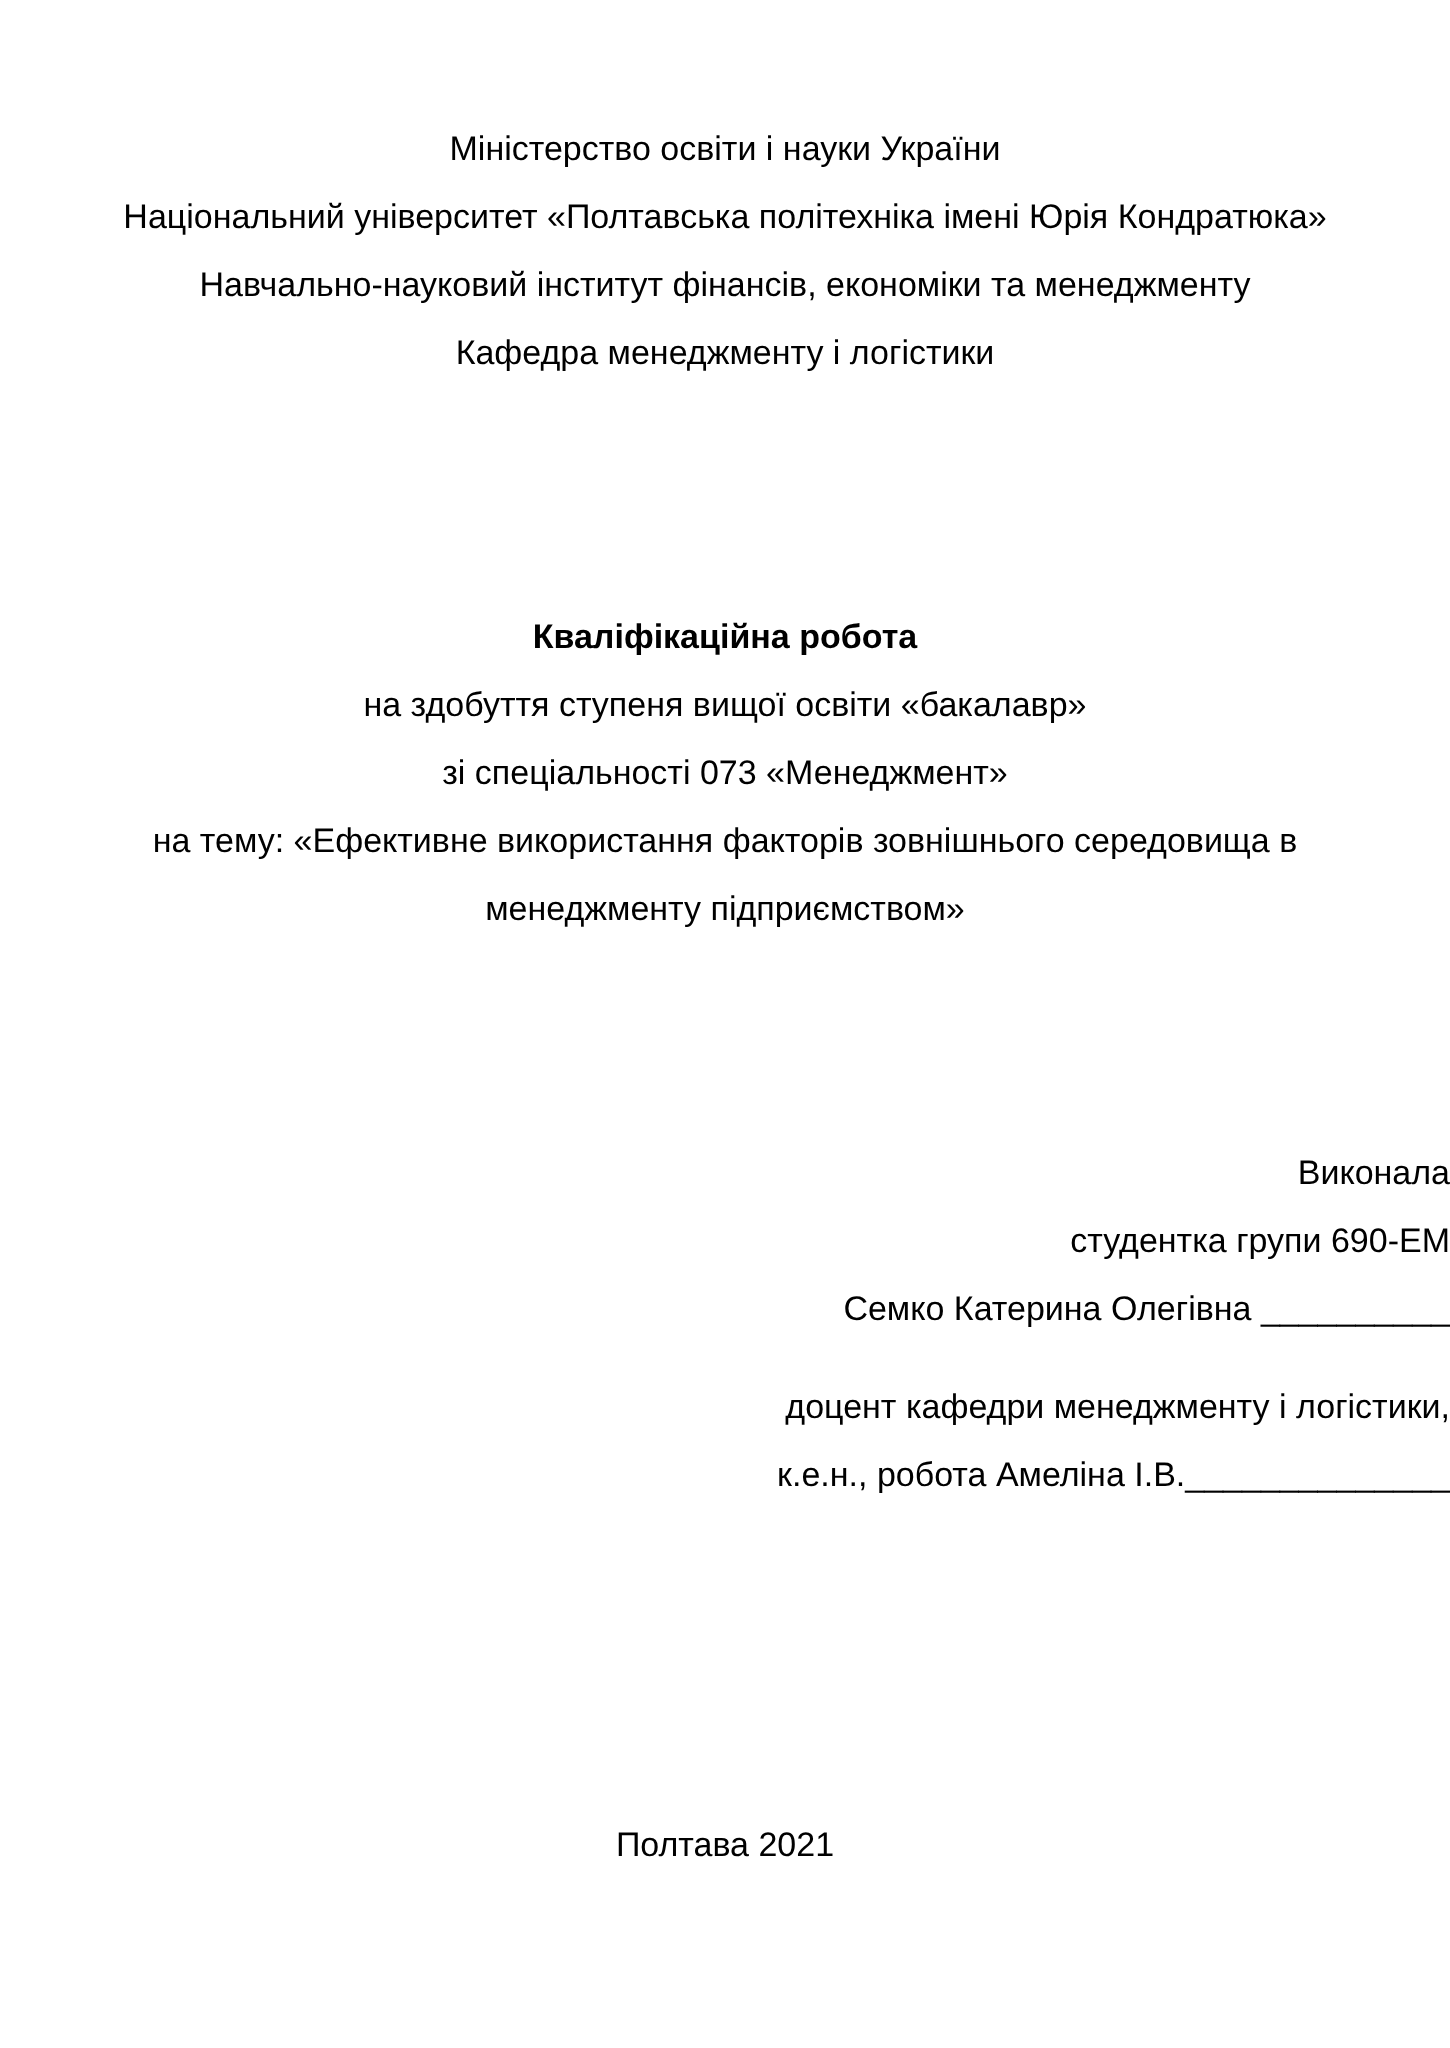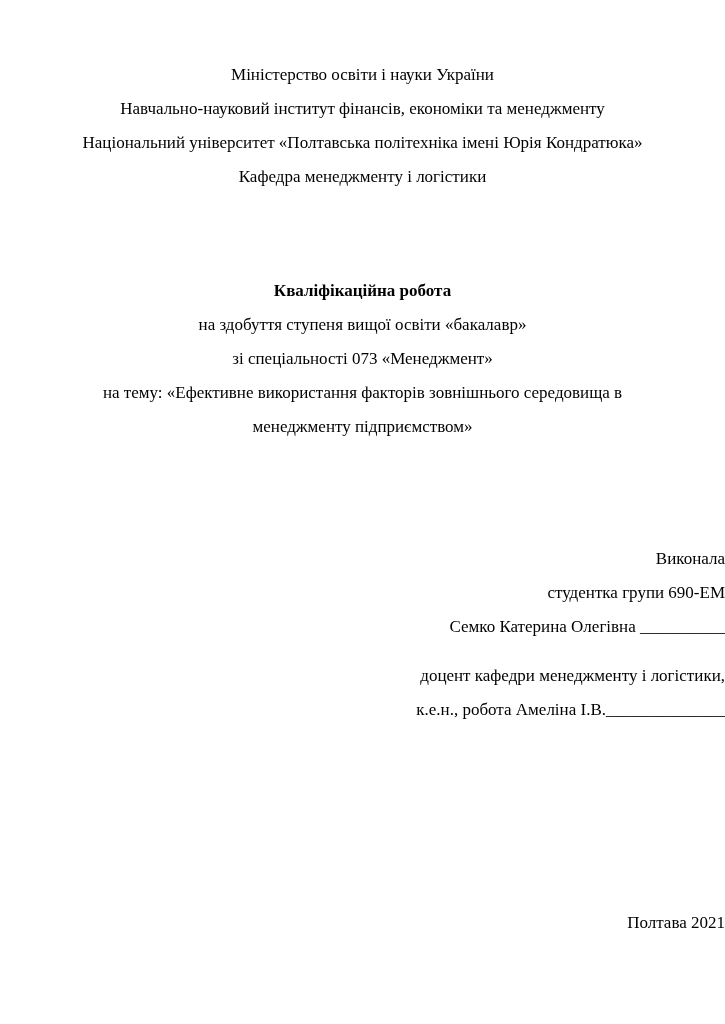--- a/index.html
+++ b/index.html
@@ -7,67 +7,67 @@
     padding: 0;
     background: #ffffff;
   }
   .page {
     position: relative;
     width: 725px;
     height: 1024px;
     margin: 0 auto;
     background: #ffffff;
     color: #000000;
-    font-family: Liberation Serif, serif;
+    font-family: Liberation Sans, sans-serif;
     font-size: 17px;
     box-sizing: border-box;
     overflow: hidden;
   }
   .page p {
     margin: 0;
     line-height: 34px;
     white-space: nowrap;
   }
   .centered { text-align: center; }
 
   .header-block {
     padding-top: 58px;
   }
   .title-block {
-    margin-top: 80px;
+    margin-top: 108px;
   }
   .bold { font-weight: bold; }
 
   .signature-block {
     text-align: right;
   }
   .author-block {
     margin-top: 98px;
   }
   .supervisor-block {
     margin-top: 15px;
   }
   .footer {
     position: absolute;
     left: 0;
     bottom: 84px;
     width: 100%;
-    text-align: right;
+    text-align: center;
     line-height: 34px;
   }
 </style>
 </head>
 <body>
 
 <div class="page">
 
   <header class="header-block centered">
     <p>Міністерство освіти і науки України</p>
+    <p>Національний університет «Полтавська політехніка імені Юрія Кондратюка»</p>
     <p>Навчально-науковий інститут фінансів, економіки та менеджменту</p>
-    <p>Національний університет «Полтавська політехніка імені Юрія Кондратюка»</p>
     <p>Кафедра менеджменту і логістики</p>
   </header>
 
   <section class="title-block centered">
     <p class="bold">Кваліфікаційна робота</p>
     <p>на здобуття ступеня вищої освіти «бакалавр»</p>
     <p>зі спеціальності 073 «Менеджмент»</p>
     <p>на тему: «Ефективне використання факторів зовнішнього середовища в</p>
     <p>менеджменту підприємством»</p>
   </section>

